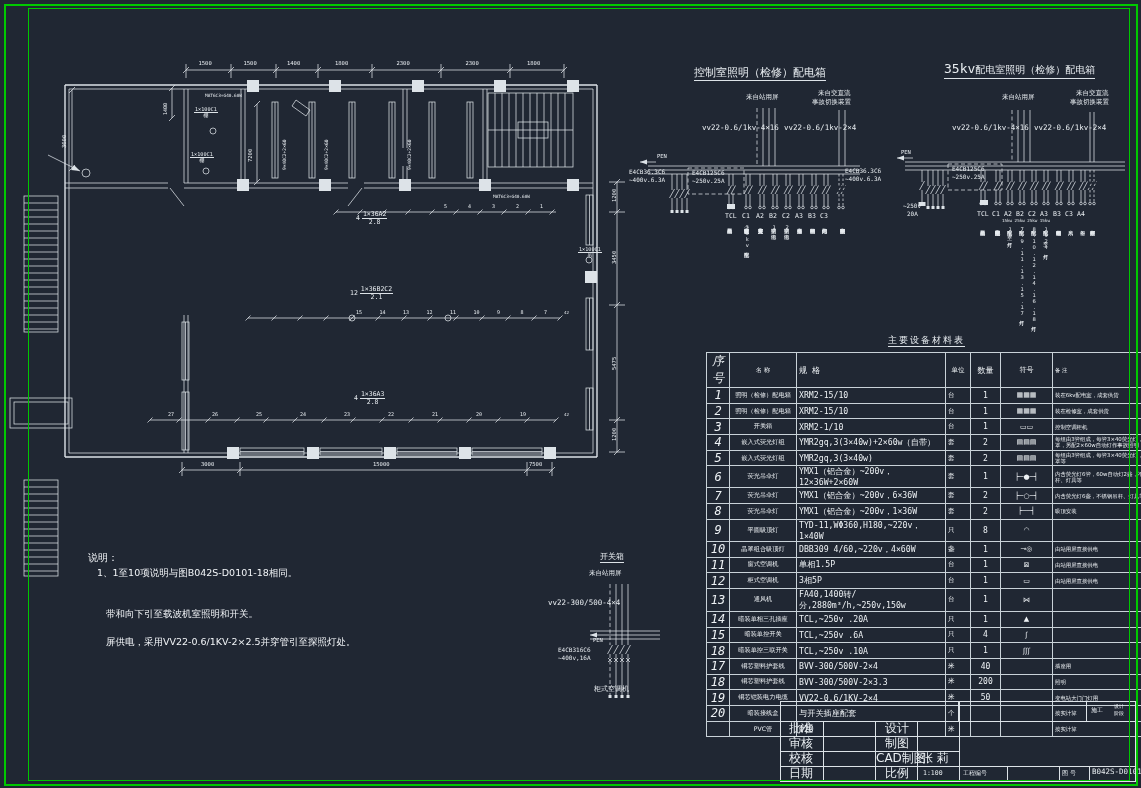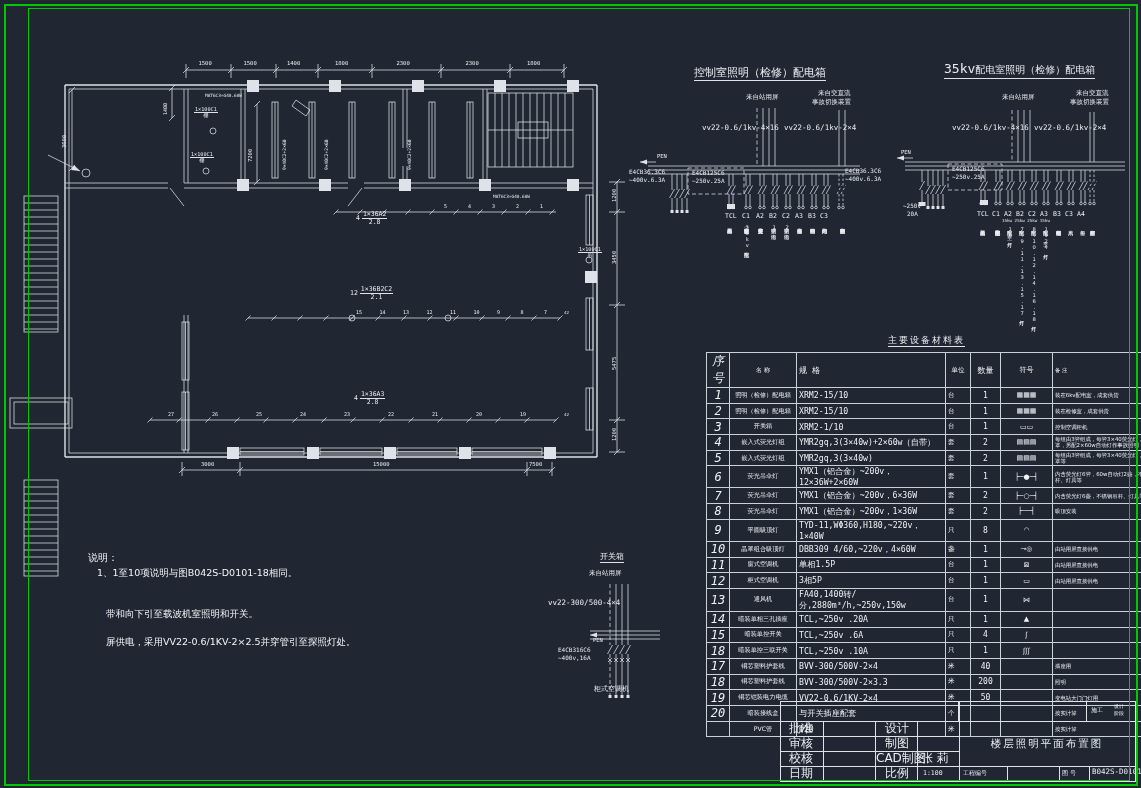--- a/index.html
+++ b/index.html
@@ -869,21 +869,20 @@
     <div class="t lab" style="left:2px;top:19px;">批准</div>
     <div class="t lab" style="left:2px;top:34px;">审核</div>
     <div class="t lab" style="left:2px;top:49px;">校核</div>
     <div class="t lab" style="left:2px;top:64px;">日期</div>
     <div class="t lab" style="left:98px;top:19px;">设计</div>
     <div class="t lab" style="left:98px;top:34px;">制图</div>
     <div class="t lab" style="left:93px;top:49px;padding-left:2px;">CAD制图</div>
     <div class="t lab" style="left:140px;top:49px;padding-left:0;">张  莉</div>
     <div class="t lab" style="left:98px;top:64px;">比例</div>
     <div class="t lab m" style="left:142px;top:64px;padding-left:0;font-size:6.5px;">1:100</div>
-    <div class="t" style="left:178px;top:19px;width:176px;height:45px;line-height:45px;text-align:center;font-size:10.5px;letter-spacing:2px;">楼层照明平面布置图</div>
     <div class="t" style="left:182px;top:68px;font-size:6px;">工程编号</div>
     <div class="t" style="left:281px;top:68px;font-size:6px;">图  号</div>
     <div class="t m" style="left:311px;top:66px;font-size:7.5px;">B042S-D0101-19</div>
   </div>
 
   <div class="frame" style="left:4px;top:4px;width:1130px;height:778px;"></div>
   <div class="frame2" style="left:28px;top:8px;width:1100px;height:771px;"></div>
 </div>
 
 </body></html>

